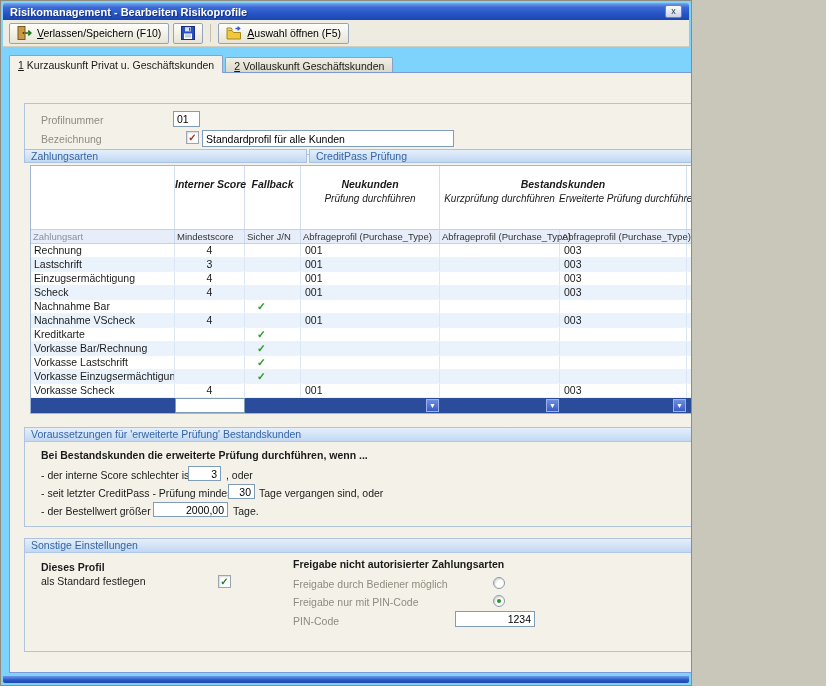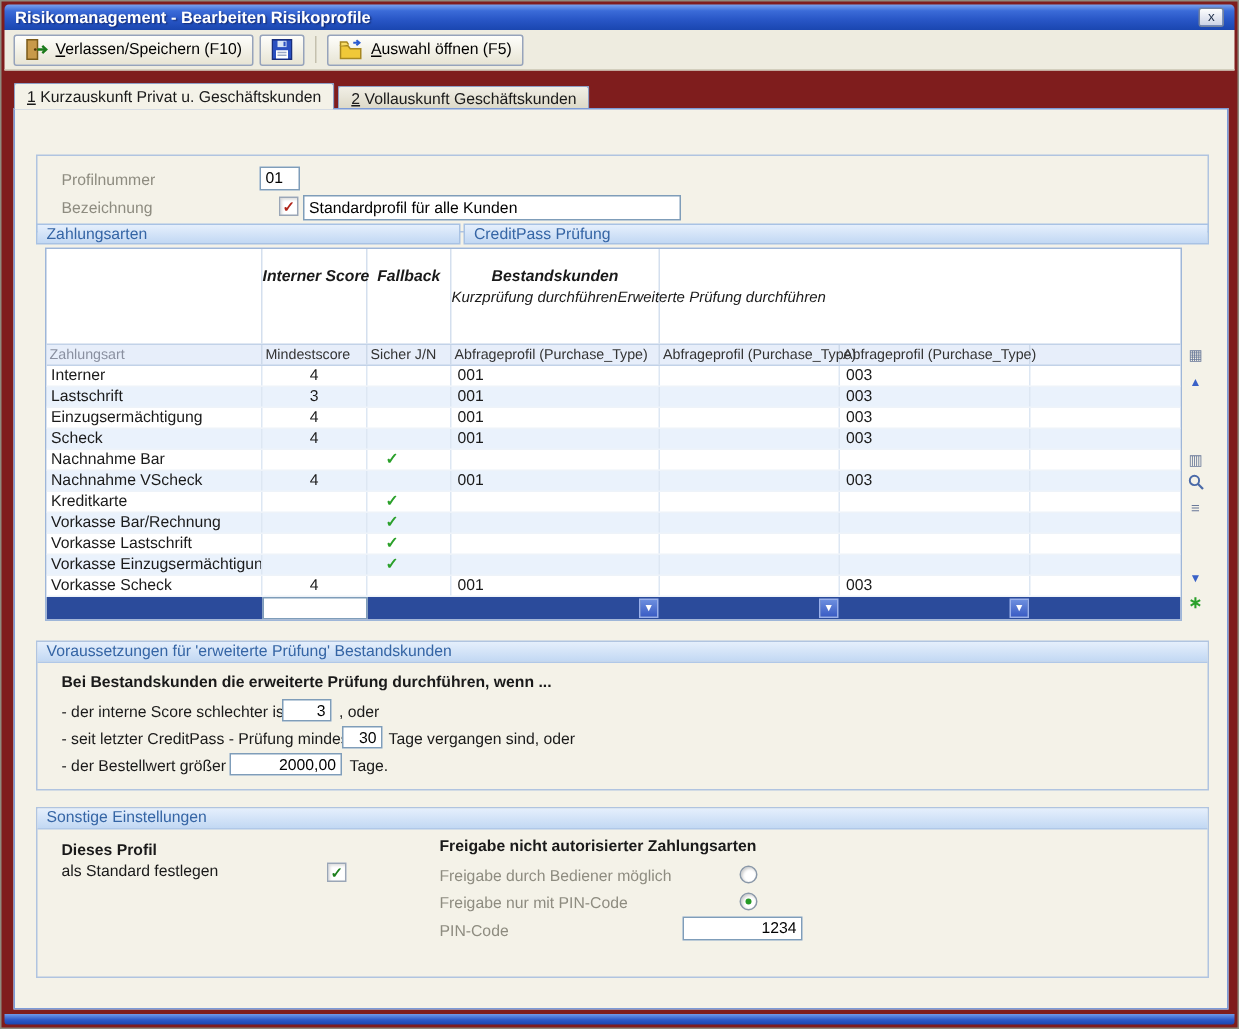--- a/index.html
+++ b/index.html
@@ -1,19 +1,19 @@
 <!DOCTYPE html>
 <html><head>
 <meta charset="utf-8">
 <style>
   * { margin:0; padding:0; box-sizing:border-box; }
   html,body { background:#c9c6ba; }
   body { font-family:"Liberation Sans", sans-serif; font-size:10.5px; color:#1a1a1a; }
 
-  .window { position:relative; width:826px; height:686px; background:#7f1d1d;
+  .window { position:relative; width:692px; height:686px; background:#7dd3fc;
             border:1px solid #8f8b7e; overflow:hidden; }
 
   
   .titlebar { position:absolute; left:2px; top:2px; right:2px; height:17px;
     background:linear-gradient(180deg,#7ba2ec 0%,#3b6bd8 25%,#2856c6 60%,#1a46b0 100%);
     border-radius:3px 3px 0 0; color:#fff; display:flex; align-items:center; padding:0 7px; }
   .titlebar .title { font-weight:bold; font-size:11px; text-shadow:1px 1px 1px rgba(0,0,30,.45); }
   .close-btn { margin-left:auto; width:17px; height:13px; display:flex; align-items:center;
     justify-content:center; background:linear-gradient(#fdfdfd,#ccd3e6); border:1px solid #72829f;
     border-radius:2px; color:#20304a; font-size:9px; line-height:1; cursor:pointer; }
@@ -194,41 +194,45 @@
 
         <div class="hA">
           <div class="c"></div>
           <div class="c">
               <div class="hbold">Interner Score</div>
             </div>
           <div class="c">
               <div class="hbold">Fallback</div>
             </div>
           <div class="c">
+            <div class="hbold">Neukunden</div>
+            <div class="hsub">Prüfung durchführen</div>
+          </div>
+          <div class="c">
             <div class="hbold">Bestandskunden</div>
             <div class="hsubrow">
               <div class="hsub w120">Kurzprüfung durchführen</div>
               <div class="hsub w127">Erweiterte Prüfung durchführen</div>
             </div>
           </div>
           <div class="c"></div>
         </div>
 
         <div class="hB">
           <div class="c gray">Zahlungsart</div>
           <div class="c">Mindestscore</div>
           <div class="c">Sicher J/N</div>
           <div class="c">Abfrageprofil (Purchase_Type)</div>
           <div class="c">Abfrageprofil (Purchase_Type)</div>
           <div class="c">Abfrageprofil (Purchase_Type)</div>
           <div class="c"></div>
         </div>
 
         <div class="trow">
-          <div class="c">Interner</div>
+          <div class="c">Rechnung</div>
           <div class="c score">4</div>
           <div class="c chk"></div>
           <div class="c val">001</div>
           <div class="c val"></div>
           <div class="c val">003</div>
           <div class="c"></div>
         </div>
         <div class="trow alt">
           <div class="c">Lastschrift</div>
           <div class="c score">3</div>

